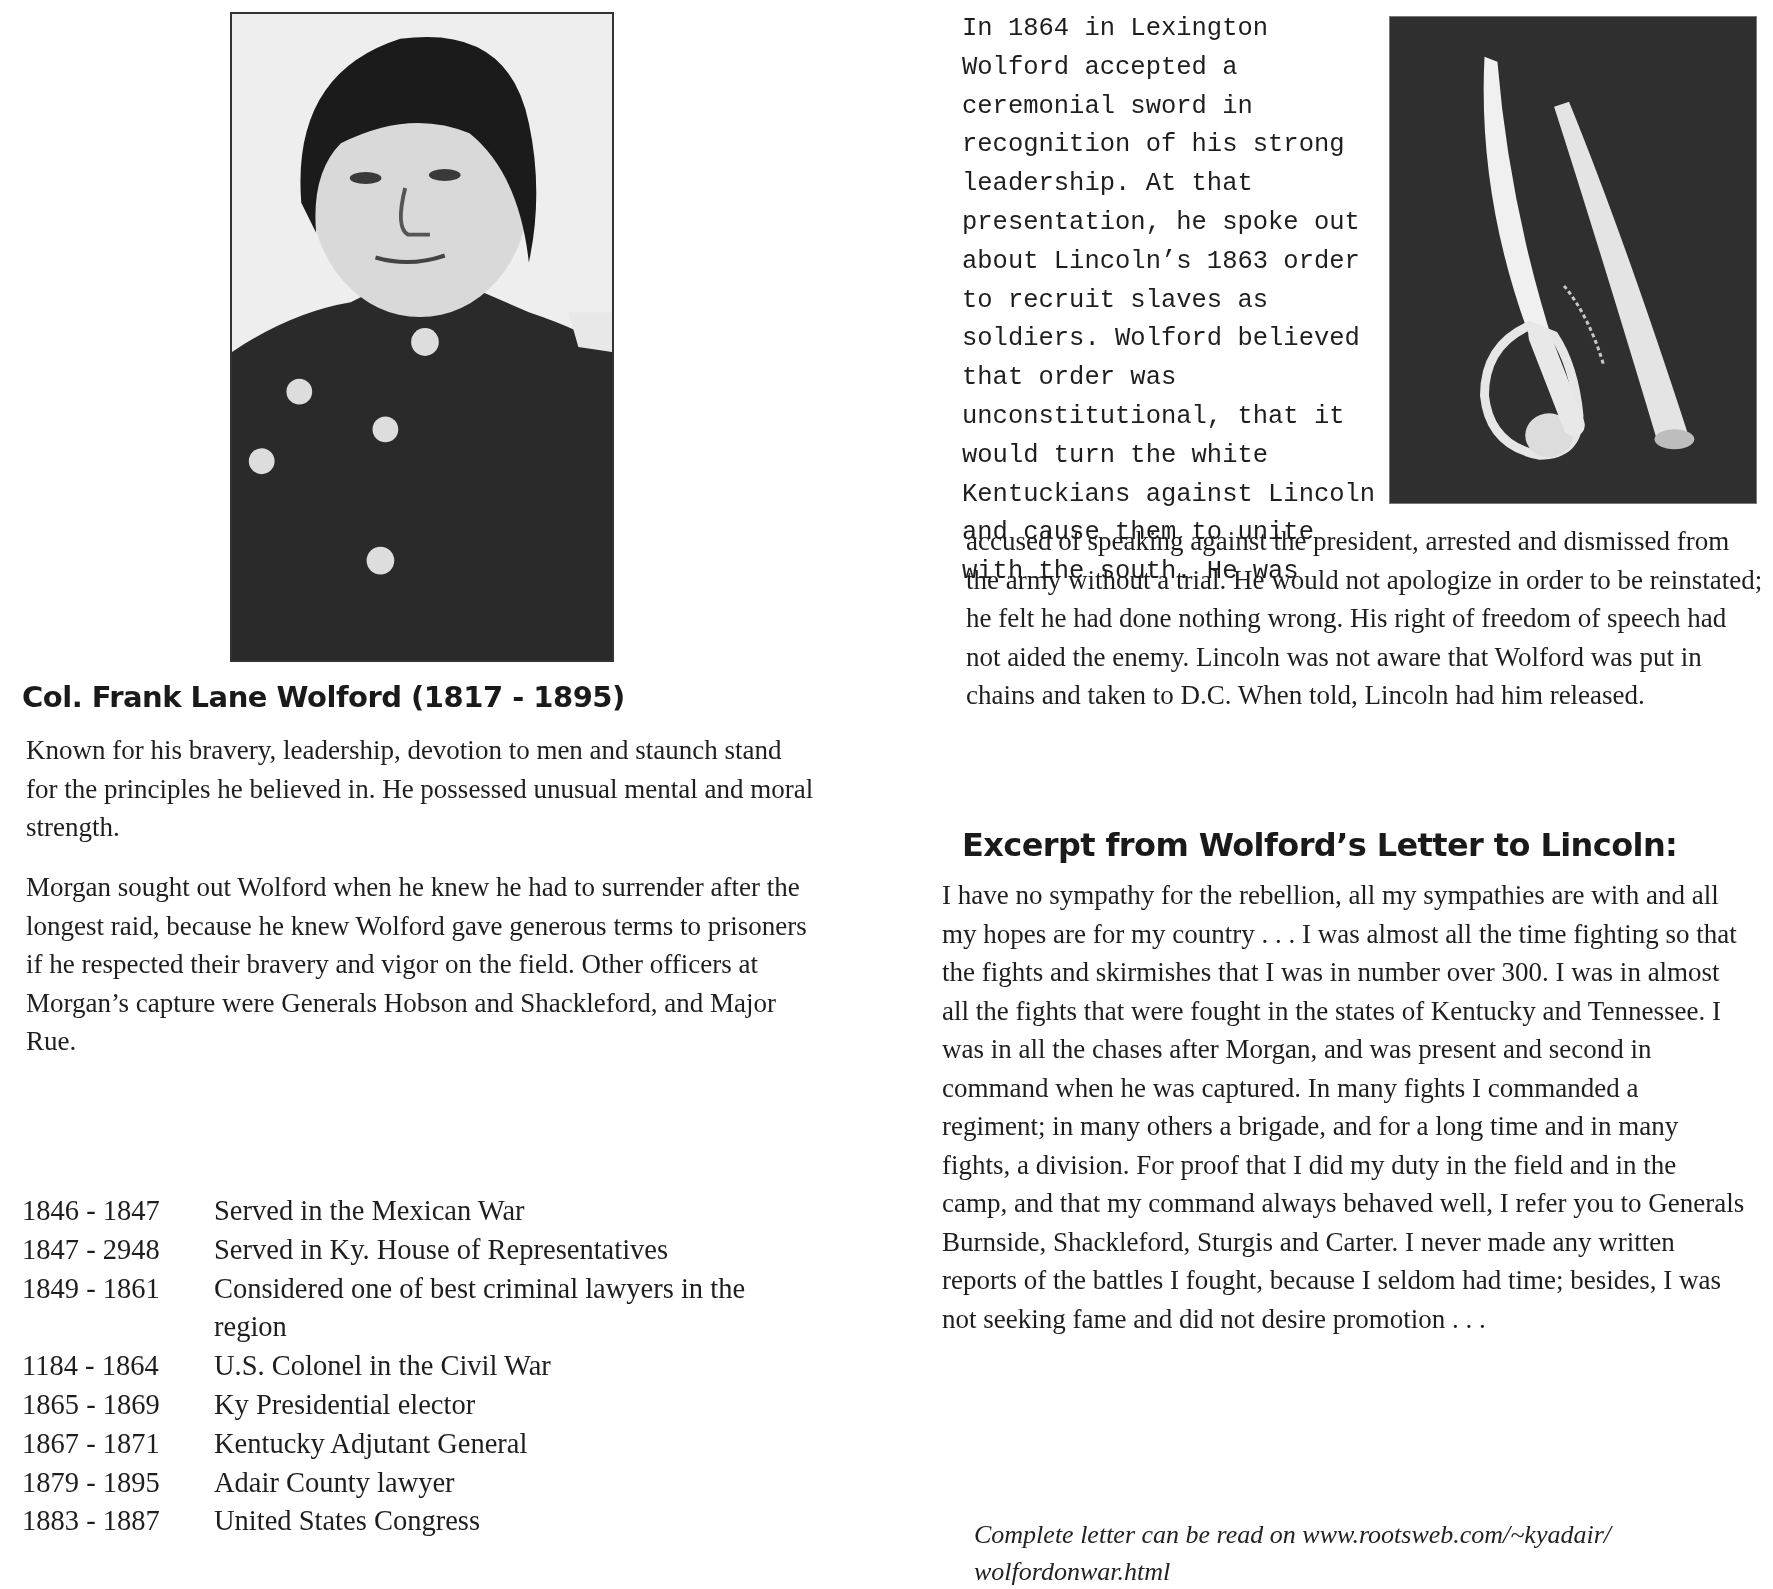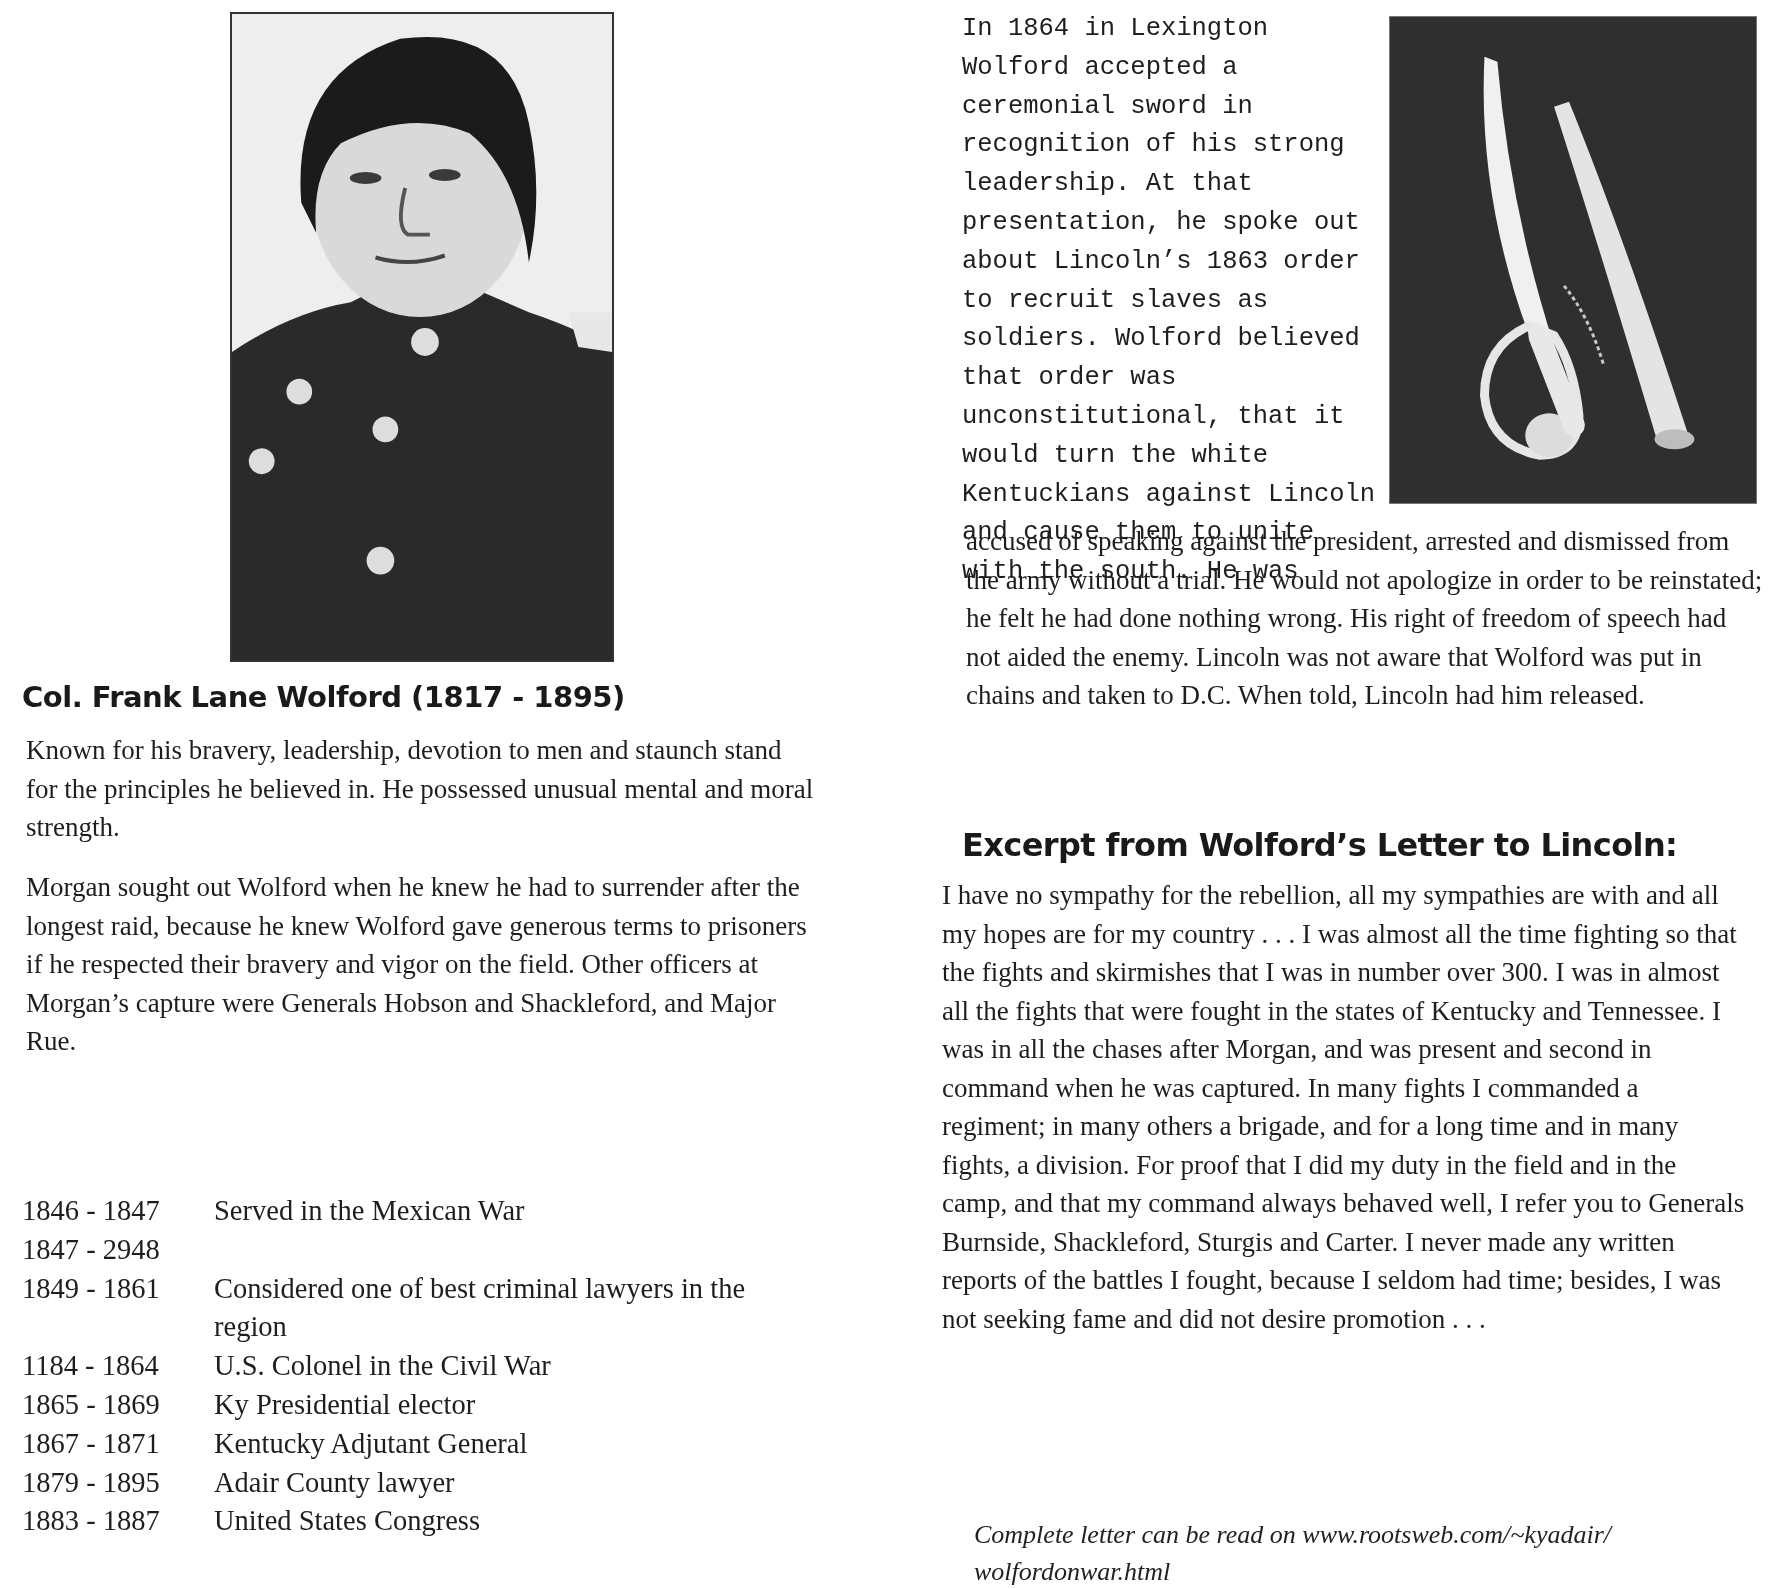--- a/index.html
+++ b/index.html
@@ -98,20 +98,21 @@
 <p id="bio-summary" class="para">Known for his bravery, leadership, devotion to men and staunch stand for the principles he believed in. He possessed unusual mental and moral strength.</p>
 <p id="bio-morgan" class="para">Morgan sought out Wolford when he knew he had to surrender after the longest raid, because he knew Wolford gave generous terms to prisoners if he respected their bravery and vigor on the field. Other officers at Morgan’s capture were Generals Hobson and Shackleford, and Major Rue.</p>
 
 <div id="timeline">
   <div class="tl-row">
     <span class="tl-years">1846 - 1847</span>
     <span class="tl-desc">Served in the Mexican War</span>
   </div>
   <div class="tl-row">
     <span class="tl-years">1847 - 2948</span>
+    <span class="tl-desc">Served in Ky. House of Representatives</span>
   </div>
   <div class="tl-row">
     <span class="tl-years">1849 - 1861</span>
     <span class="tl-desc">Considered one of best criminal lawyers in the region</span>
   </div>
   <div class="tl-row">
     <span class="tl-years">1184 - 1864</span>
     <span class="tl-desc">U.S. Colonel in the Civil War</span>
   </div>
   <div class="tl-row">

